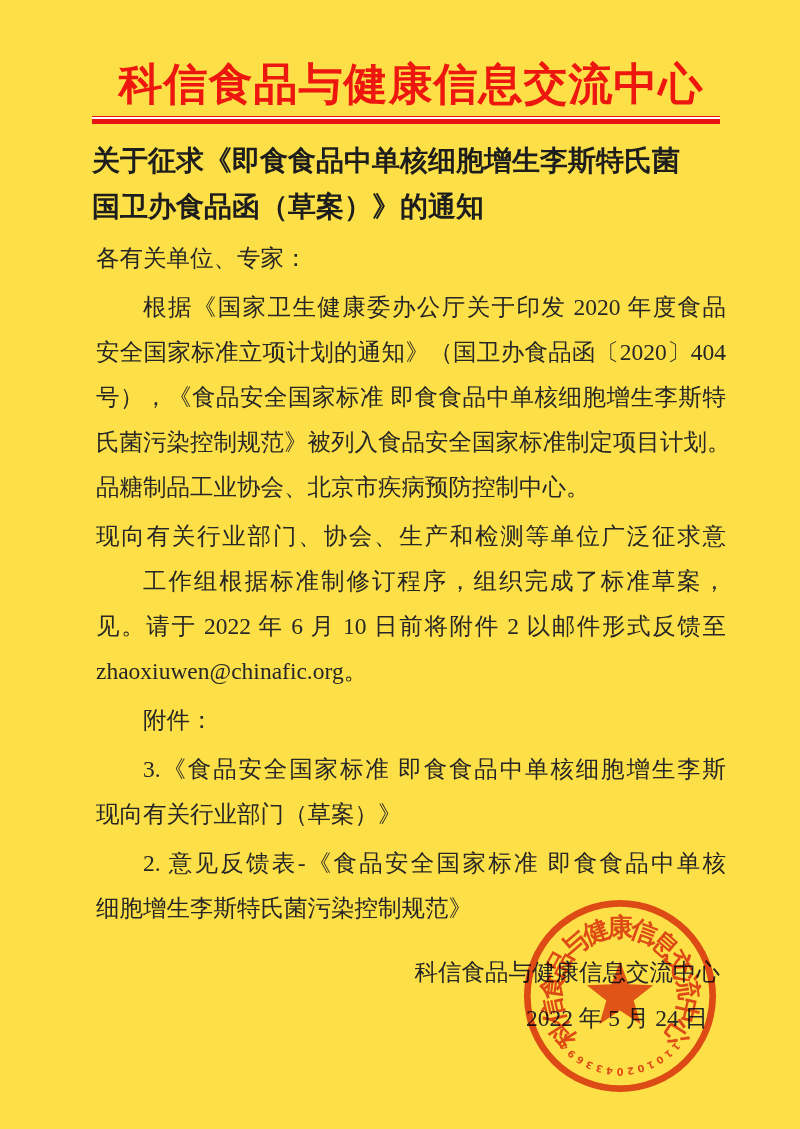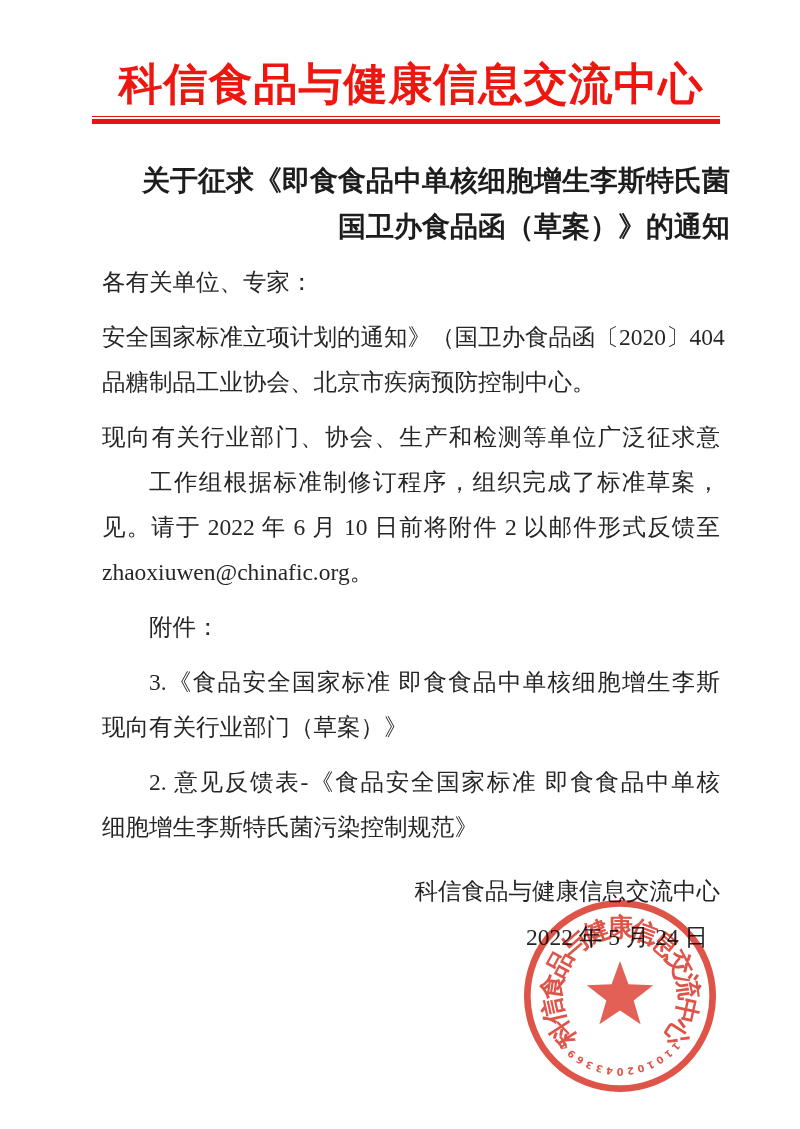--- a/index.html
+++ b/index.html
@@ -4,21 +4,21 @@
 <style>
   html,body{margin:0;padding:0;}
   body{
     background:#e9e9e9;
     font-family:"Liberation Serif","DejaVu Serif",serif;
   }
   .page{
     position:relative;
     width:800px;height:1129px;
     margin:0 auto;
-    background:#ffffff;
+    background:#fde047;
     overflow:hidden;
     color:#222;
   }
   .letterhead{
     margin-top:60px;
     padding:0 70px 0 92px;
     text-align:center;
     font-family:"Liberation Sans","DejaVu Sans",sans-serif;
     font-weight:700;
     font-size:44px;
@@ -29,36 +29,36 @@
   .rule{
     margin:8px 0 0 92px;
     width:628px;
     height:8px;
     background:linear-gradient(to bottom,
       #e81310 0px,#e81310 1.5px,
       #fdfdfd 1.5px,#fdfdfd 3px,
       #e81310 3px,#e81310 8px);
   }
   .doc-title{
-    margin-top:34px;
+    margin-top:14px;
     padding:0 70px 0 92px;
-    text-align:right;
+    text-align:left;
     font-weight:700;
     font-size:28px;
     line-height:46px;
     color:#1d1d1d;
   }
   .doc-body{
     margin-top:6px;
     padding-left:92px;
     width:638px;
     font-size:23.5px;
     color:#262626;
   }
-  .para{margin:10px;}
+  .para{margin:4px;}
   .line{
     line-height:45px;
     text-align:justify;
     text-align-last:justify;
     white-space:nowrap;
   }
   .line.last{
     text-align-last:left;
     white-space:normal;
   }
@@ -108,21 +108,24 @@
   <div class="doc-title">
     <div>关于征求《即食食品中单核细胞增生李斯特氏菌</div>
     <div>国卫办食品函（草案）》的通知</div>
   </div>
 
   <div class="doc-body">
       <div class="para">
         <div class="line last">各有关单位、专家：</div>
       </div>
       <div class="para">
+        <div class="line first">根据《国家卫生健康委办公厅关于印发 2020 年度食品</div>
         <div class="line">安全国家标准立项计划的通知》（国卫办食品函〔2020〕404</div>
+        <div class="line">号），《食品安全国家标准 即食食品中单核细胞增生李斯特</div>
+        <div class="line">氏菌污染控制规范》被列入食品安全国家标准制定项目计划。</div>
         <div class="line last">品糖制品工业协会、北京市疾病预防控制中心。</div>
       </div>
       <div class="para">
         <div class="line">现向有关行业部门、协会、生产和检测等单位广泛征求意</div>
         <div class="line first">工作组根据标准制修订程序，组织完成了标准草案，</div>
         <div class="line">见。请于 2022 年 6 月 10 日前将附件 2 以邮件形式反馈至</div>
         <div class="line last">zhaoxiuwen@chinafic.org。</div>
       </div>
       <div class="para">
         <div class="line last first">附件：</div>

